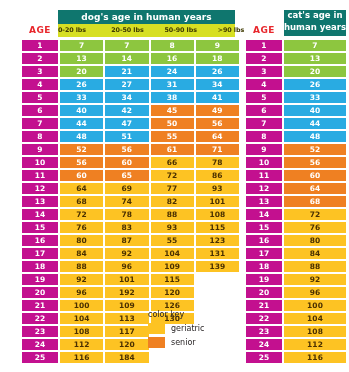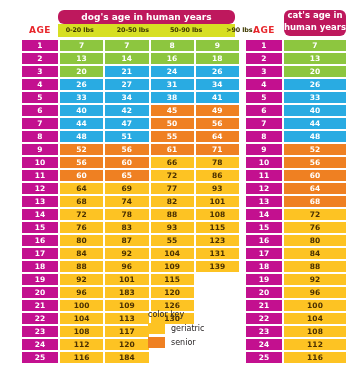--- a/index.html
+++ b/index.html
@@ -33,46 +33,44 @@
   
   .c-puppy   {background:#8dc63f;}
   .c-adult   {background:#29abe2;}
   .c-senior  {background:#ef8022;}
   .c-geri    {background:#fdc323;color:#4a3000;}
   .c-age     {background:#c3108f;}
 
   
   .banner{
     position:absolute;
-    background:#be185d;
+    background:#0f766e;
     color:#ffffff;
     font-weight:bold;
     text-align:center;
     box-sizing:border-box;
-    border-radius:6px;
   }
   #dog-banner{
     left:58px;top:10px;width:177px;height:14px;
     line-height:14px;font-size:9px;
   }
   #cat-banner{
     left:284px;top:10px;width:62px;height:26px;
     font-size:8.5px;line-height:11.5px;
     padding-top:0;
   }
 
   
   #dog-subhead{
     position:absolute;left:58px;top:24px;width:177px;height:13px;
     background:#d7df23;
     display:flex;
   }
   #dog-subhead .sub{
     flex:0 0 43.25px;
-    text-align:center;
     font-size:6.4px;
     font-weight:bold;
     color:#3f3a00;
     line-height:13px;
     letter-spacing:-.1px;
   }
   #dog-subhead .sub + .sub{margin-left:10px;}
 
   
   #dog-age-label{position:absolute;left:22px;top:24px;width:36px;height:13px;
@@ -190,21 +188,21 @@
         <div class="cell c-senior">60</div>
         <div class="cell c-senior">65</div>
         <div class="cell c-geri">69</div>
         <div class="cell c-geri">74</div>
         <div class="cell c-geri">78</div>
         <div class="cell c-geri">83</div>
         <div class="cell c-geri">87</div>
         <div class="cell c-geri">92</div>
         <div class="cell c-geri">96</div>
         <div class="cell c-geri">101</div>
-        <div class="cell c-geri">183</div>
+        <div class="cell c-geri">192</div>
         <div class="cell c-geri">109</div>
         <div class="cell c-geri">113</div>
         <div class="cell c-geri">117</div>
         <div class="cell c-geri">120</div>
         <div class="cell c-geri">184</div>
       </div>
       <div class="col datacol">
         <div class="cell c-puppy">8</div>
         <div class="cell c-puppy">16</div>
         <div class="cell c-adult">24</div>

